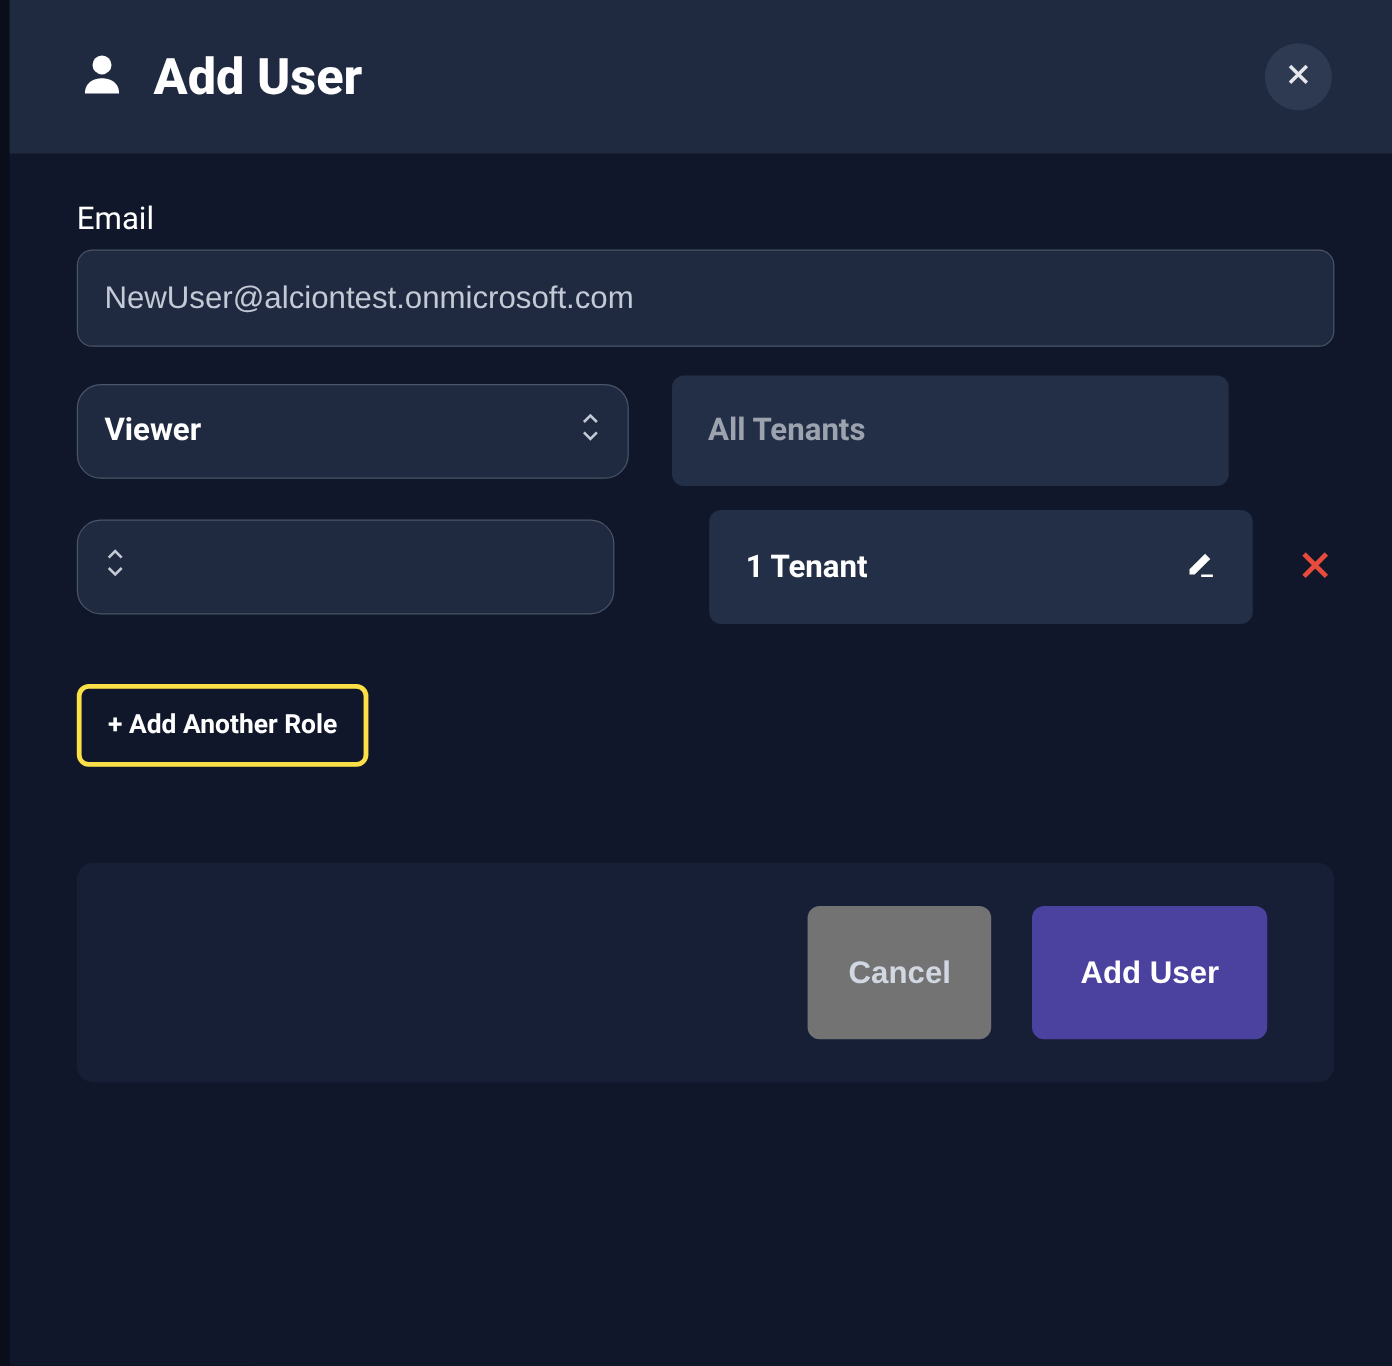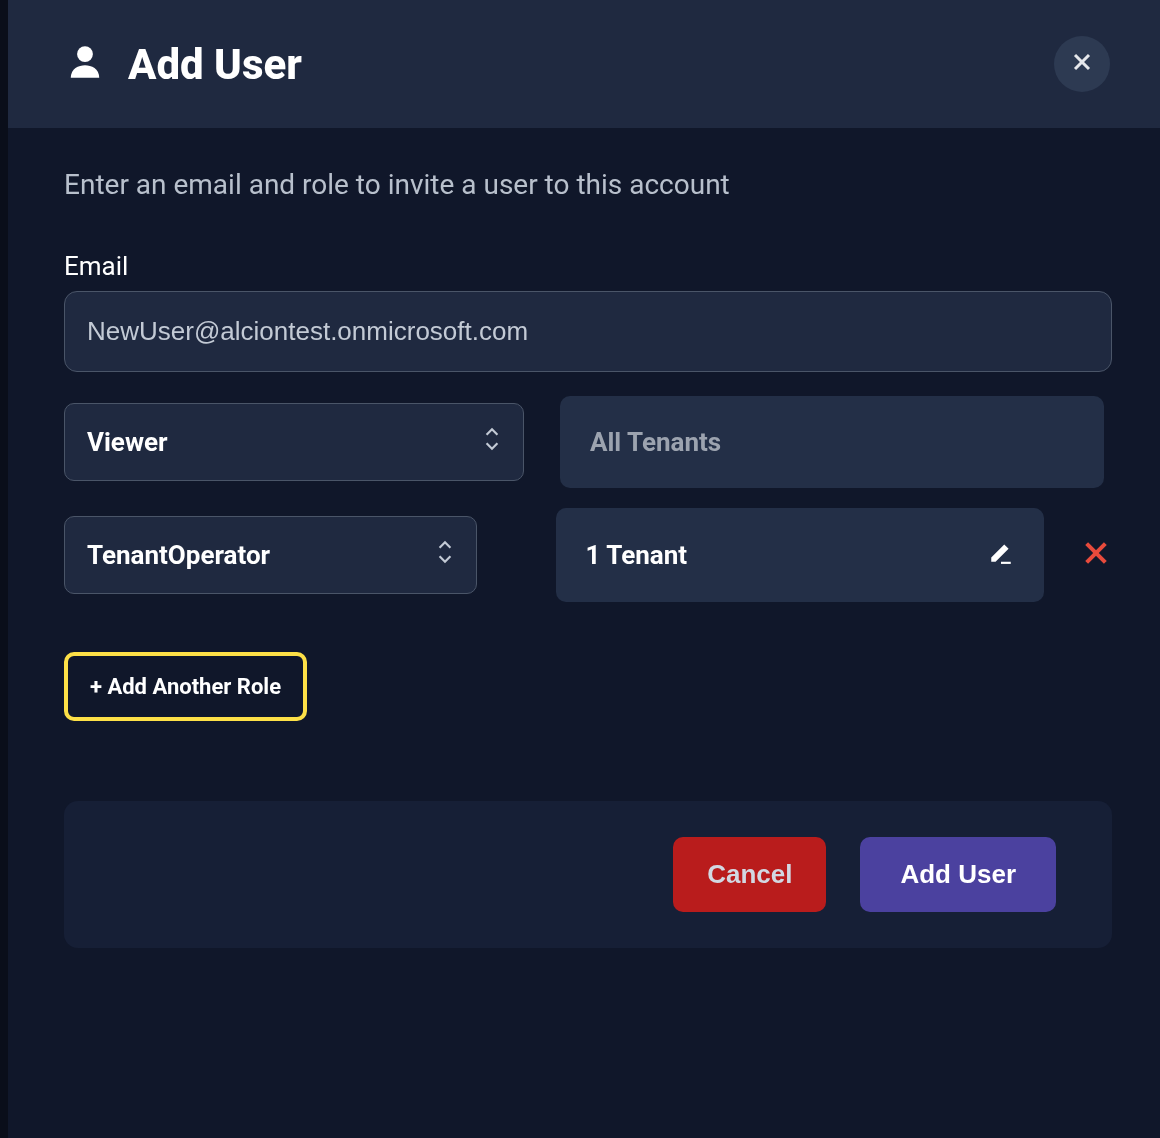--- a/index.html
+++ b/index.html
@@ -109,33 +109,33 @@
       align-items: center;
       margin-bottom: 20px;
     }
     .select-box {
       width: 460px;
       padding: 22px 22px;
       font-size: 26px;
       font-weight: 700;
       background: #1f2940;
       border: 1px solid #4a5568;
-      border-radius: 10px;
+      border-radius: 20px;
       color: #ffffff;
       display: flex;
       align-items: center;
       justify-content: space-between;
       cursor: pointer;
     }
     .updown-icon {
       width: 18px;
       height: 26px;
     }
     .scope-box {
-      width: 544px;
+      width: 464px;
       padding: 31px 30px;
       font-size: 26px;
       font-weight: 700;
       background: #232f47;
       border-radius: 10px;
       color: #9ca3af;
       display: flex;
       align-items: center;
       justify-content: space-between;
     }
@@ -174,24 +174,24 @@
     .modal-footer {
       background: #161f36;
       border-radius: 14px;
       padding: 36px 56px;
       display: flex;
       justify-content: flex-end;
       gap: 34px;
       margin-top: 80px;
     }
     .btn-cancel {
-      padding: 22px 34px;
-      font-size: 26px;
-      font-weight: 700;
-      background: #b91c1c;
+      padding: 40px 34px;
+      font-size: 26px;
+      font-weight: 700;
+      background: #737373;
       border-radius: 10px;
       color: #d2d8e2;
       cursor: pointer;
       border: none;
       margin-left: 47px;
     }
     .btn-submit {
       padding: 22px 40px;
       font-size: 26px;
       font-weight: 700;
@@ -220,42 +220,40 @@
       <span>
         <svg viewBox="0 0 24 24" fill="none">
           <line x1="5" y1="5" x2="19" y2="19"></line>
           <line x1="19" y1="5" x2="5" y2="19"></line>
         </svg>
       </span>
     </div>
   </div>
 
   <div class="modal-body">
-    <p class="description">Enter an email and role to invite a user to this account</p>
 
     <label class="field-label">Email</label>
     <input type="text" class="email-input" value="NewUser@alciontest.onmicrosoft.com" style="">
 
 
     <div class="role-rows" id="role-rows">
         <div class="role-row">
           <div class="select-box">
             <span>Viewer</span>
             <span><svg class="updown-icon" viewBox="0 0 16 24" fill="none" stroke="#c3cad5" stroke-width="2">
                 <polyline points="3,8 8,3 13,8"></polyline>
                 <polyline points="3,16 8,21 13,16"></polyline>
               </svg></span>
           </div>
           <div class="scope-box">
             <span>All Tenants</span>
           </div>
         </div>
         <div class="role-row">
           <div class="select-box">
-            <span>TenantOperator</span>
             <span><svg class="updown-icon" viewBox="0 0 16 24" fill="none" stroke="#c3cad5" stroke-width="2">
                 <polyline points="3,8 8,3 13,8"></polyline>
                 <polyline points="3,16 8,21 13,16"></polyline>
               </svg></span>
           </div>
           <div class="scope-box editable">
             <span>1 Tenant</span>
             <span><svg class="edit-icon" viewBox="0 0 24 24" fill="#ffffff">
                 <path d="M3 21 L3 17 L15 5 L19 9 L7 21 Z"></path>
                 <line x1="12" y1="22" x2="21" y2="22" stroke="#ffffff" stroke-width="2"></line>

